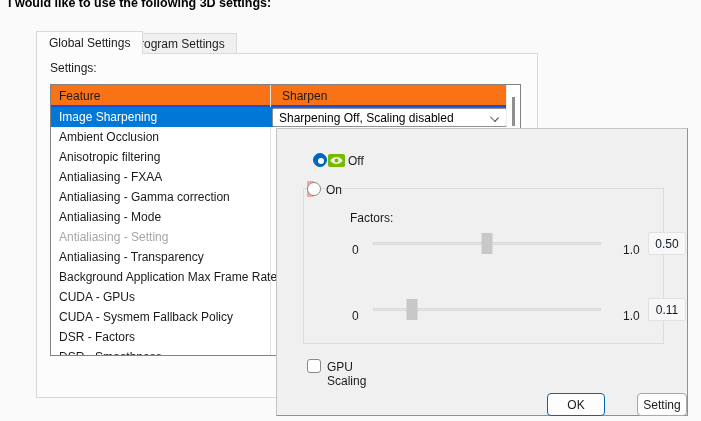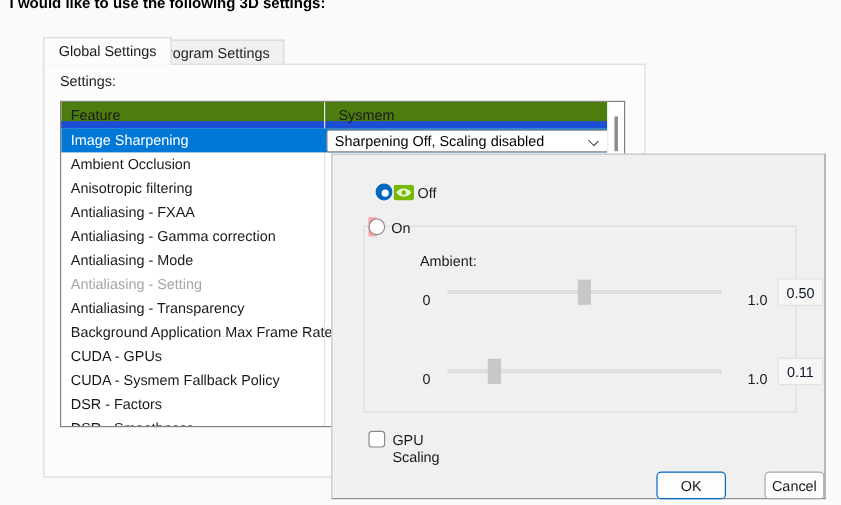--- a/index.html
+++ b/index.html
@@ -13,21 +13,21 @@
   
   .tab { position:absolute; border:1px solid #d9d9d9; border-bottom:none; display:flex; align-items:center; }
   .tab-active { left:36px; top:15px; height:23px; background:#fcfcfc; padding:3px 12px; z-index:2;margin-top:16px; }
   .tab-inactive { left:120px; top:33px; height:21px; background:#f0f0f0; padding:0 11px; color:#222; }
   .tabpage { position:absolute; left:36px; top:53px; width:502px; height:345px; background:#fcfcfc; border:1px solid #d9d9d9; }
 
   .settings-label { position:absolute; left:50px; top:61px; }
 
   
   .listbox { position:absolute; left:50px; top:84px; width:471px; height:272px; background:#fff; border:1px solid #828282; overflow:hidden; }
-  .lheader { position:relative; height:22px; border-bottom:6px solid #1d4ed8; background:#4d7c0f; }
+  .lheader { position:relative; height:22px; border-bottom:2px solid #1d4ed8; background:#f97316; }
   .lheader .h1 { position:absolute; left:8px; top:4px; }
   .lheader .h2 { position:absolute; left:231px; top:4px; }
   .col-divider { position:absolute; left:219px; top:0; width:1px; height:100%; background:#e3e3e3; }
   .rows { position:absolute; left:0; top:22px; right:14px; }
   .trow { height:20px; line-height:20px; padding-left:8px; white-space:nowrap; }
   .trow.selected { background:var(--accent); color:#fff; }
   .trow.disabled { color:#a6a6a6; }
   .scrollbar { position:absolute; right:0; top:0; width:14px; height:100%; background:#fff; border-left:1px solid #ededed; }
   .scroll-thumb { position:absolute; left:5px; top:12px; width:3px; height:29px; background:#8f8f8f; }
 
@@ -78,21 +78,21 @@
   <span>Program Settings</span>
 </div>
 
 <div class="tabpage"></div>
 
 <div class="settings-label">Settings:</div>
 
 <div class="listbox">
   <div class="lheader">
     <span class="h1">Feature</span>
-    <span class="h2">Sysmem</span>
+    <span class="h2">Sharpen</span>
   </div>
   <div class="col-divider"></div>
   <div class="rows">
       <div class="trow selected">Image Sharpening</div>
       <div class="trow">Ambient Occlusion</div>
       <div class="trow">Anisotropic filtering</div>
       <div class="trow">Antialiasing - FXAA</div>
       <div class="trow">Antialiasing - Gamma correction</div>
       <div class="trow">Antialiasing - Mode</div>
       <div class="trow disabled">Antialiasing - Setting</div>
@@ -124,21 +124,21 @@
     </span>
     <span class="off-label">Off</span>
   </div>
 
   <div class="groupbox">
     <div class="legend">
       <span class="radio"></span>
       <span class="on-label">On</span>
     </div>
 
-    <div class="slider-label" style="top:22px;">Ambient:</div>
+    <div class="slider-label" style="top:22px;">Factors:</div>
     <div class="slider-min" style="top:54px;">0</div>
     <div class="track-wrap" style="top:44px;">
       <div class="track"></div>
       <div class="thumb" style="left: 50%;"></div>
     </div>
     <div class="slider-max" style="top:54px;">1.0</div>
     <div class="valuebox" style="top:43px;">0.50</div>
 
     <div class="slider-min" style="top:120px;">0</div>
     <div class="track-wrap" style="top:110px;">
@@ -148,14 +148,14 @@
     <div class="slider-max" style="top:120px;">1.0</div>
     <div class="valuebox" style="top:109px;">0.11</div>
   </div>
 
   <div class="checkbox-row">
     <span class="checkbox"></span>
     <span class="checkbox-label">GPU Scaling</span>
   </div>
 
   <div class="btn btn-ok">OK</div>
-  <div class="btn btn-cancel">Cancel</div>
+  <div class="btn btn-cancel">Setting</div>
 </div>
 
 </body></html>

